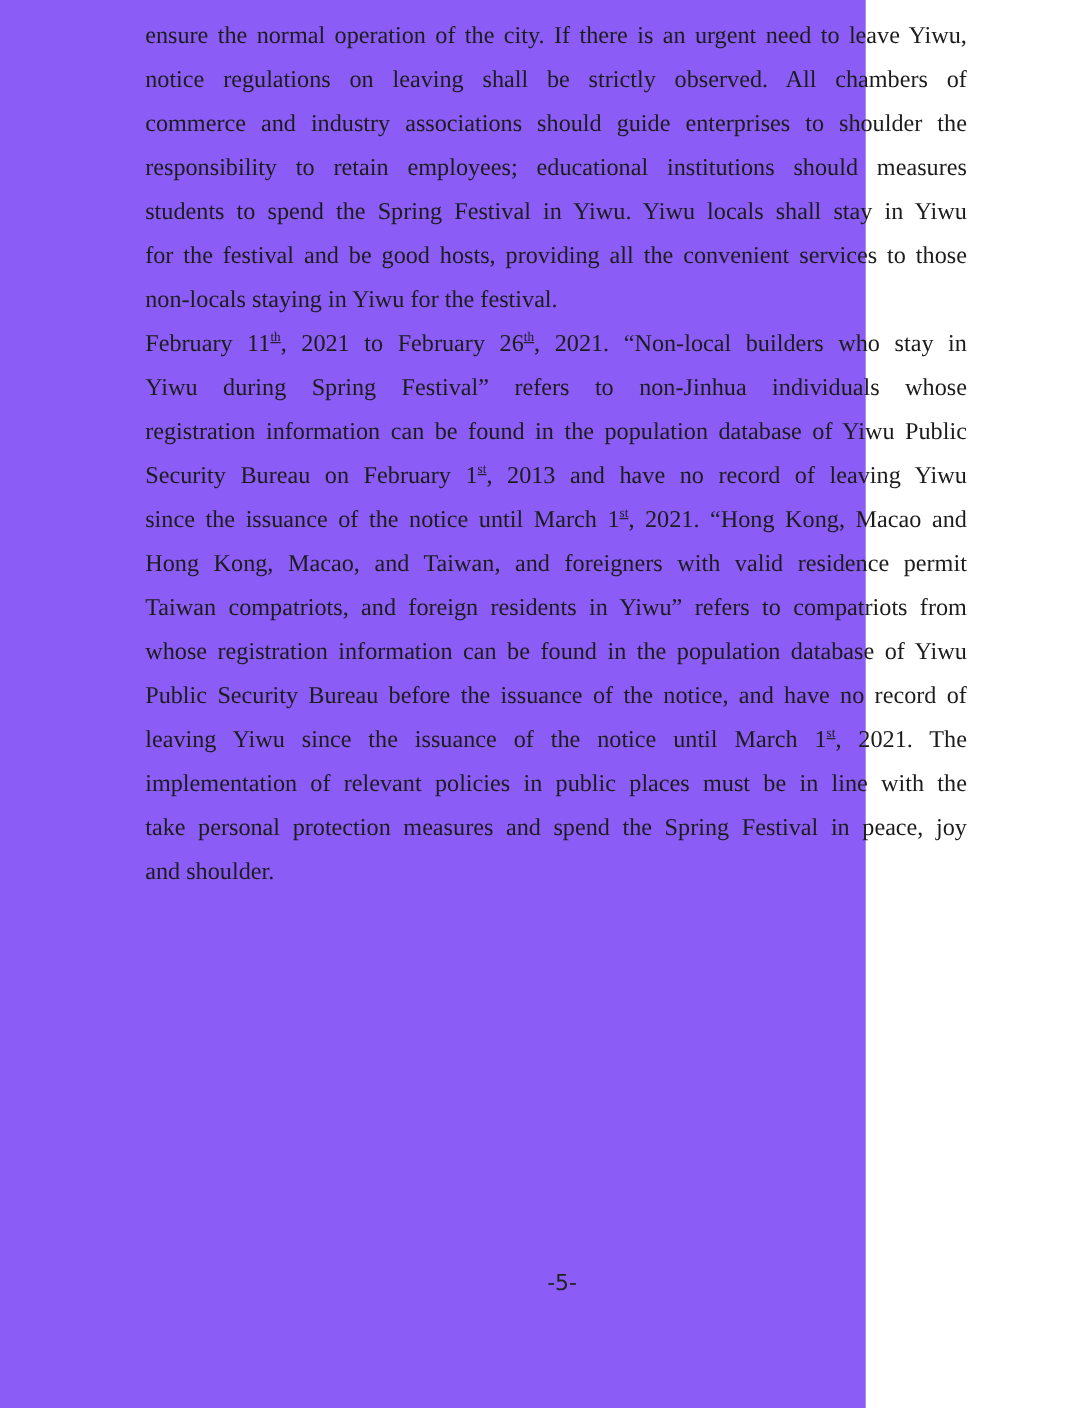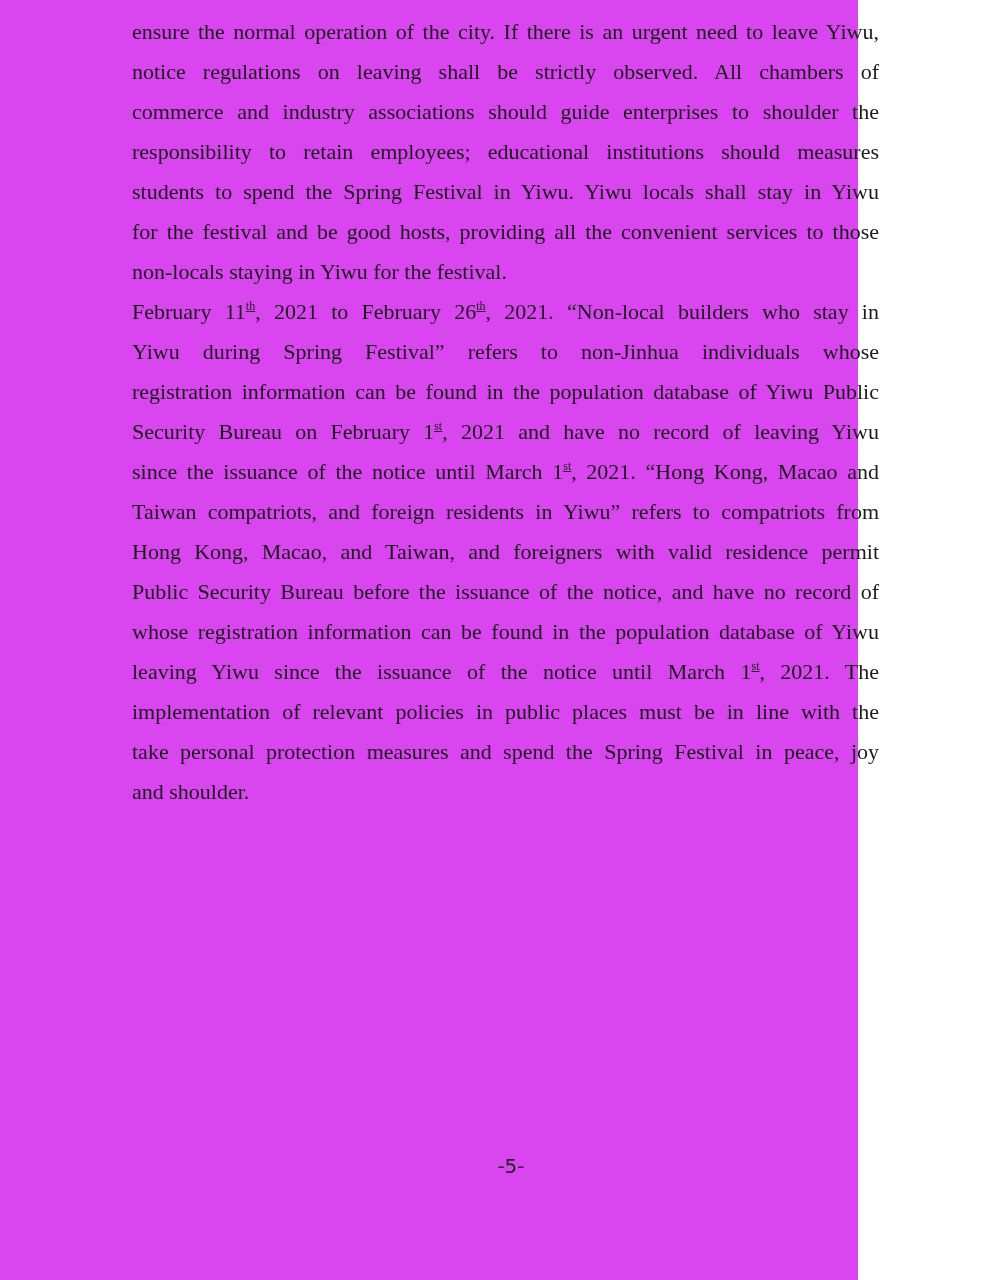--- a/index.html
+++ b/index.html
@@ -10,22 +10,22 @@
     body {
       width: 990px;
       height: 1280px;
       position: relative;
       overflow: hidden;
       color: #1a1a1a;
     }
     .page {
       position: absolute;
       left: 0; top: 0;
-      width: 858px; height: 1280px;
-      background: #d946ef;
+      width: 787px; height: 1280px;
+      background: #8b5cf6;
     }
     .body-text {
       position: absolute;
       left: 132px;
       top: 12px;
       width: 747px;
       font-family: "Liberation Serif", serif;
       font-size: 22px;
       line-height: 40px;
       text-align: justify;
@@ -79,26 +79,26 @@
       <span class="line">responsibility to retain employees; educational institutions should measures</span>
       <span class="line">students to spend the Spring Festival in Yiwu. Yiwu locals shall stay in Yiwu</span>
       <span class="line">for the festival and be good hosts, providing all the convenient services to those</span>
       <span class="line last">non-locals staying in Yiwu for the festival.</span>
     </div>
 
     <div class="para">
       <span class="line"><span>February 11</span><sup>th</sup><span>, 2021 to February 26</span><sup>th</sup><span>, 2021. “Non-local builders who stay in</span></span>
       <span class="line">Yiwu during Spring Festival” refers to non-Jinhua individuals whose</span>
       <span class="line">registration information can be found in the population database of Yiwu Public</span>
-      <span class="line"><span>Security Bureau on February 1</span><sup>st</sup><span>, 2021 and have no record of leaving Yiwu</span></span>
+      <span class="line"><span>Security Bureau on February 1</span><sup>st</sup><span>, 2013 and have no record of leaving Yiwu</span></span>
       <span class="line"><span>since the issuance of the notice until March 1</span><sup>st</sup><span>, 2021. “Hong Kong, Macao and</span></span>
+      <span class="line">Hong Kong, Macao, and Taiwan, and foreigners with valid residence permit</span>
       <span class="line">Taiwan compatriots, and foreign residents in Yiwu” refers to compatriots from</span>
-      <span class="line">Hong Kong, Macao, and Taiwan, and foreigners with valid residence permit</span>
+      <span class="line">whose registration information can be found in the population database of Yiwu</span>
       <span class="line">Public Security Bureau before the issuance of the notice, and have no record of</span>
-      <span class="line">whose registration information can be found in the population database of Yiwu</span>
       <span class="line"><span>leaving Yiwu since the issuance of the notice until March 1</span><sup>st</sup><span>, 2021. The</span></span>
       <span class="line">implementation of relevant policies in public places must be in line with the</span>
       <span class="line">take personal protection measures and spend the Spring Festival in peace, joy</span>
       <span class="line last">and shoulder.</span>
     </div>
 
   </div>
 
   <div class="page-number">-5-</div>
 </div>

